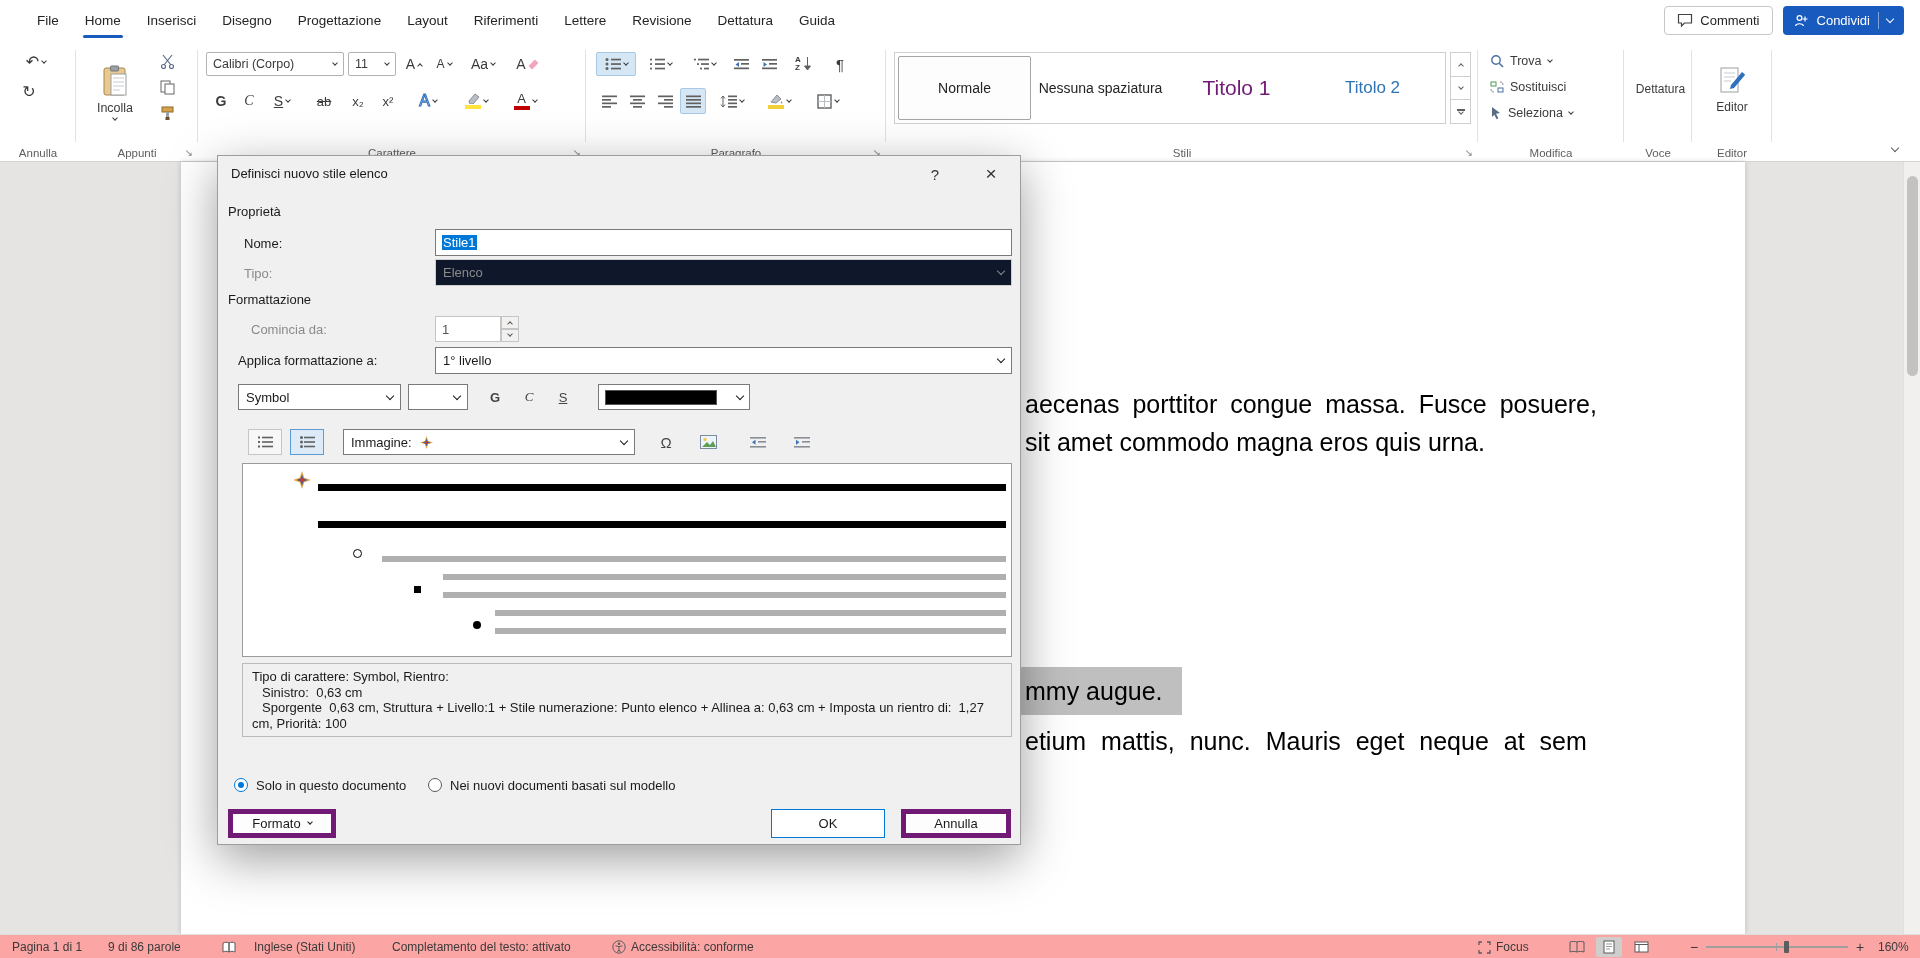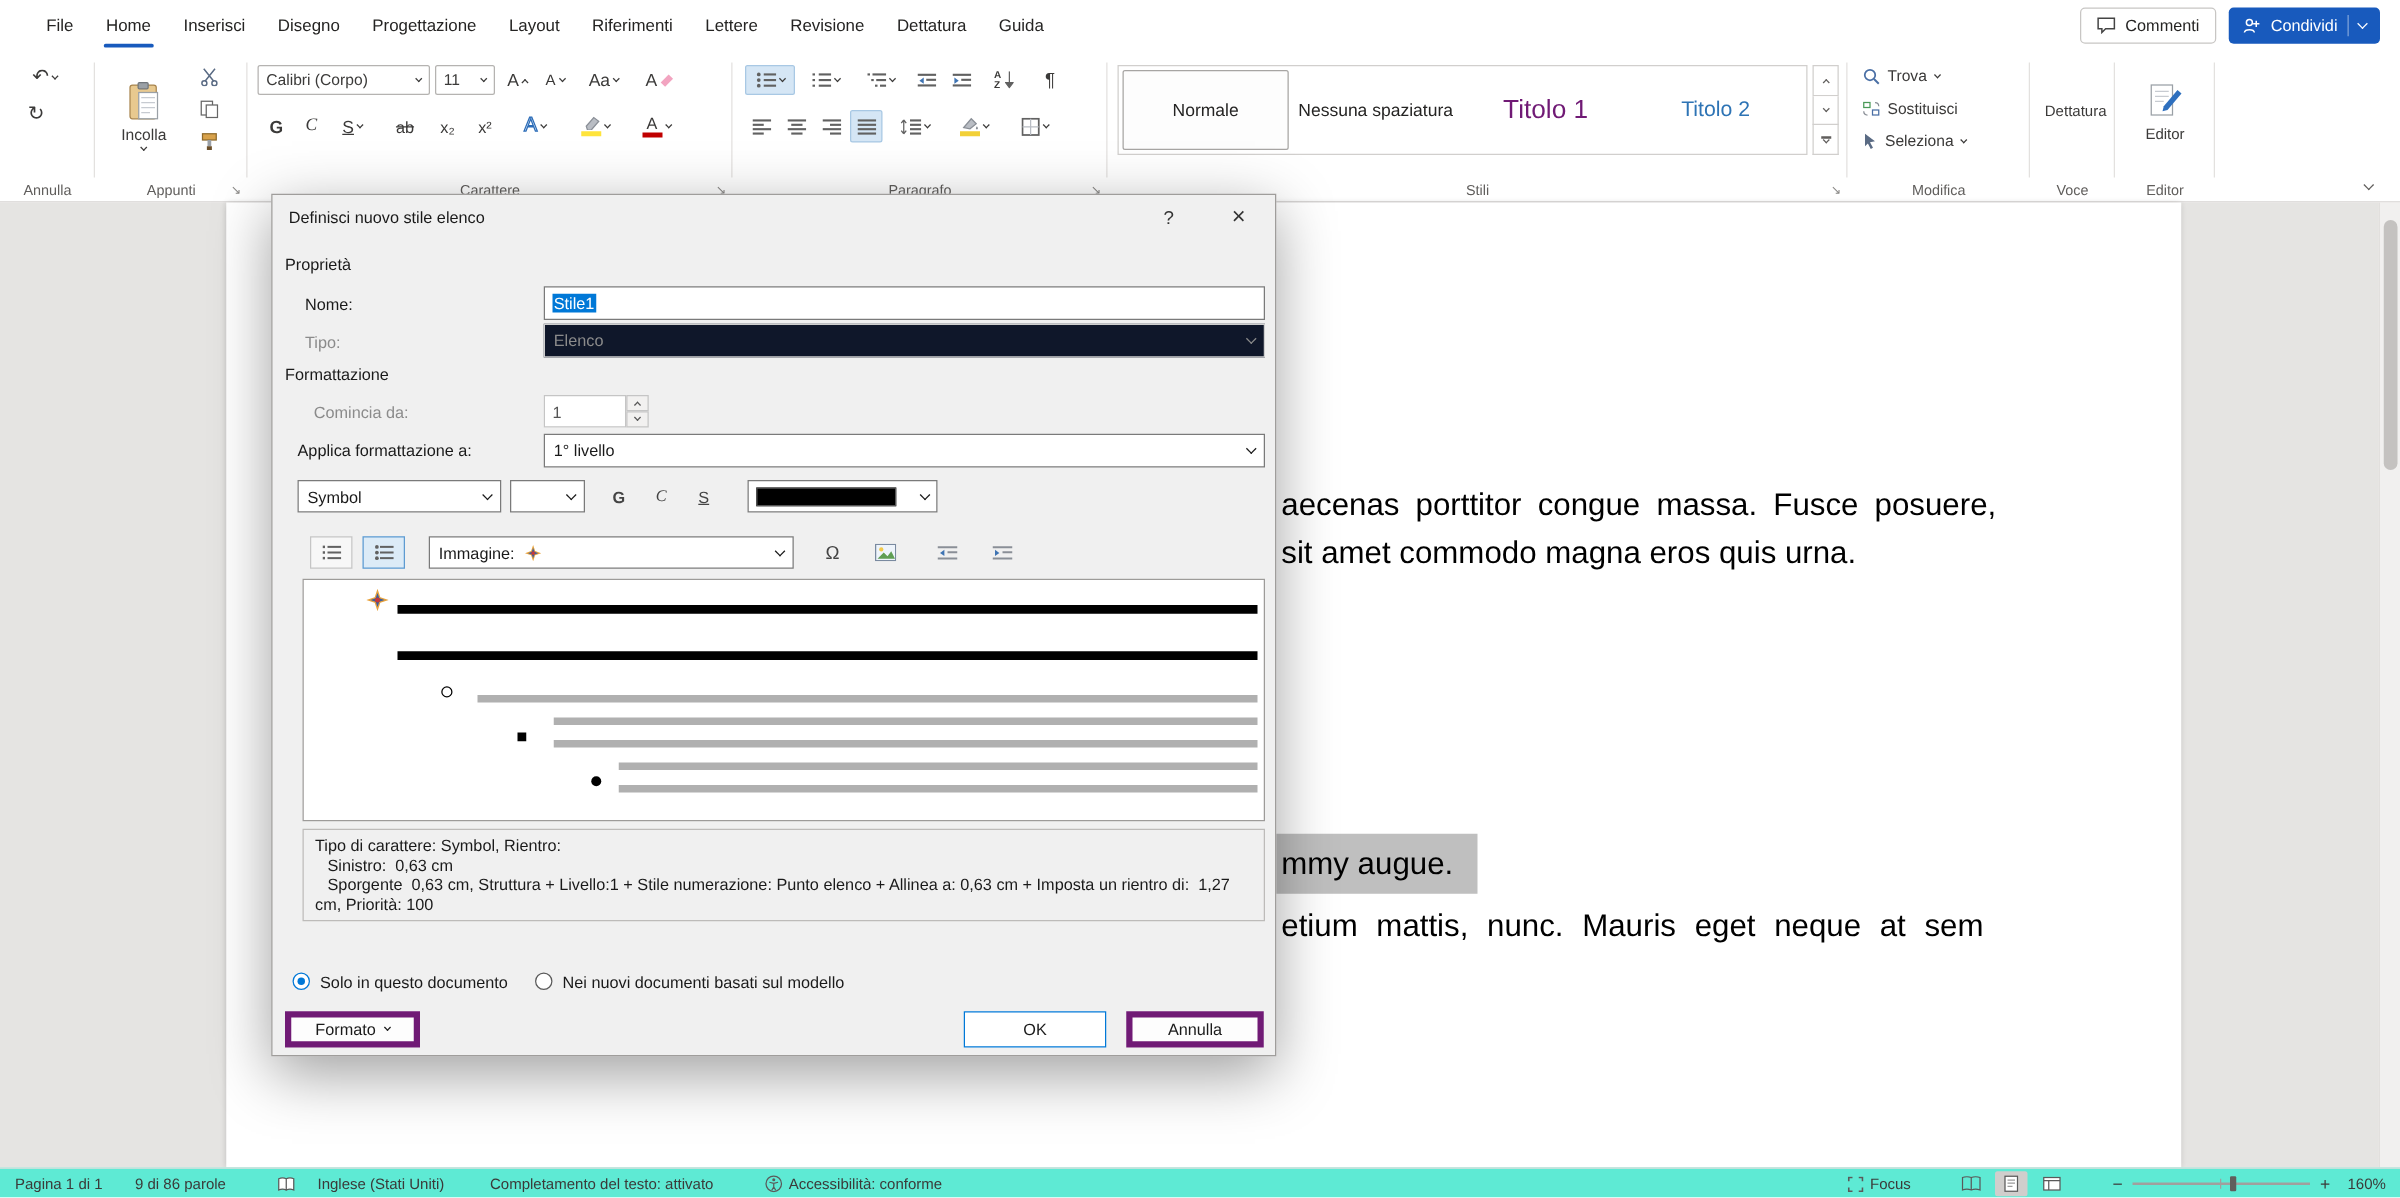--- a/index.html
+++ b/index.html
@@ -74,21 +74,21 @@
 #descbox{position:absolute;left:24px;top:507px;width:770px;height:74px;border:1px solid #bdbbb9;padding:5px 9px;font-size:13px;color:#1a1a1a}
 .desc-line{white-space:pre-wrap;line-height:15.5px}
 .desc-line.ind{padding-left:10px}
 .radio{position:absolute;width:14px;height:14px;border-radius:50%;border:1px solid #5a5a5a;background:#fff}
 .radio.on{border-color:#0078d7}
 .radio.on::after{content:"";position:absolute;inset:3px;border-radius:50%;background:#0078d7}
 .spin{display:flex;flex-direction:column;width:18px;height:100%}
 .spin>span{flex:1;border:1px solid #c5c5c5;background:#f2f1f0;display:flex;align-items:center;justify-content:center;color:#555}
 
 
-#statusbar{position:absolute;left:0;right:0;bottom:0;height:24px;background:#5eead4;border-top:1px solid #e1dfdd;font-size:12px;color:#3b3a39}
+#statusbar{position:absolute;left:0;right:0;bottom:0;height:24px;background:#fca5a5;border-top:1px solid #e1dfdd;font-size:12px;color:#3b3a39}
 .sitem{position:absolute;top:0;height:24px;display:flex;align-items:center;gap:5px}
 #zoomtrack{position:absolute;left:1706px;top:11px;width:142px;height:2px;background:#a19f9d}
 #zoomtick{position:absolute;left:1776px;top:8px;width:1px;height:8px;background:#a19f9d}
 #zoomthumb{position:absolute;left:1784px;top:6px;width:5px;height:12px;background:#605e5c;border-radius:1px}
 .viewbtn{position:absolute;top:2px;width:26px;height:20px;display:flex;align-items:center;justify-content:center;border-radius:2px}
 .viewbtn.sel{background:#d0cecc}
 </style>
 </head>
 <body>
 

